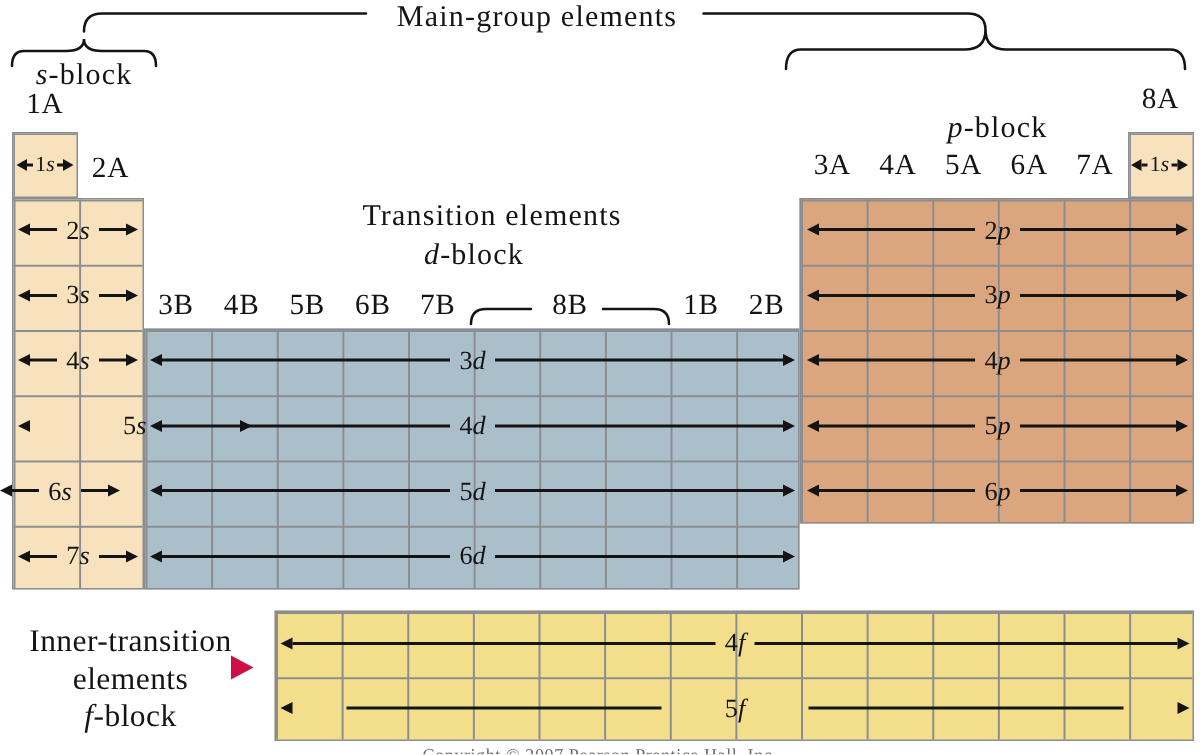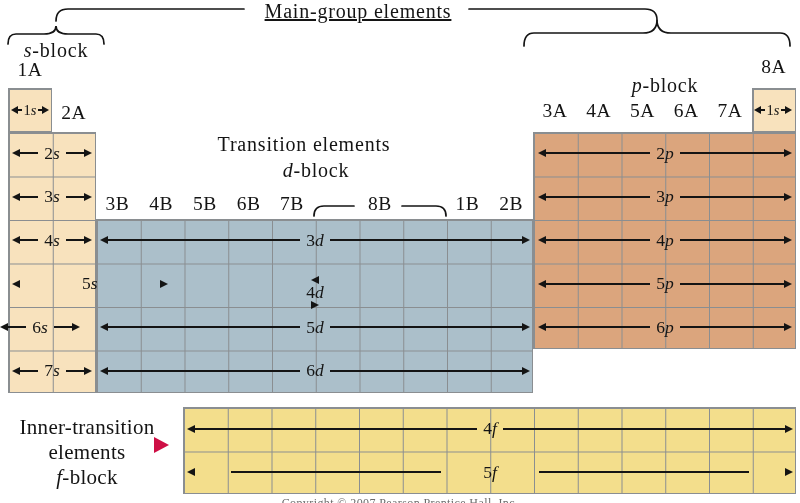--- a/index.html
+++ b/index.html
@@ -119,21 +119,21 @@
       <span class="ah r"></span>
   </div>
 
   <div class="arrow" style="left:100px;top:232.25px;width:430px;">
     <span class="ah l"></span>
       <span class="ln"></span>
     <span class="olabel"><span>3</span><i>d</i></span>
     <span class="ln"></span>
       <span class="ah r"></span>
   </div>
-  <div class="arrow" style="left:100px;top:275.75px;width:430px;flex-direction:column;">
+  <div class="arrow" style="left:100px;top:275.75px;width:430px;">
     <span class="ah l"></span>
       <span class="ln"></span>
     <span class="olabel"><span>4</span><i>d</i></span>
     <span class="ln"></span>
       <span class="ah r"></span>
   </div>
   <div class="arrow" style="left:100px;top:319.25px;width:430px;">
     <span class="ah l"></span>
       <span class="ln"></span>
     <span class="olabel"><span>5</span><i>d</i></span>
@@ -200,24 +200,24 @@
   </div>
 
   <div class="arrow small" style="left:754px;top:101.75px;width:38px;">
     <span class="ah l"></span>
       <span class="ln"></span>
     <span class="olabel"><span>1</span><i>s</i></span>
     <span class="ln"></span>
       <span class="ah r"></span>
   </div>
 
-  <div class="lbl ttl" style="left:247px;top:0px;width:222px;text-decoration:underline;">Main-group elements</div>
+  <div class="lbl ttl" style="left:247px;top:0px;width:222px;">Main-group elements</div>
   <div class="lbl ttl" style="left:6px;top:39px;width:100px;"><i>s</i><span>-block</span></div>
   <div class="lbl ttl" style="left:597px;top:74px;width:136px;"><i>p</i><span>-block</span></div>
-  <div class="lbl ttl" style="left:184px;top:133px;width:240px;font-family:Liberation Serif, serif;">Transition elements</div>
+  <div class="lbl ttl" style="left:208px;top:133px;width:240px;font-family:Liberation Serif, serif;">Transition elements</div>
   <div class="lbl ttl" style="left:196px;top:159px;width:240px;"><i>d</i><span>-block</span></div>
 
   <div class="lbl grp" style="left:8px;top:59px;width:43.75px;">1A</div>
   <div class="lbl grp" style="left:51.75px;top:102px;width:43.75px;">2A</div>
   <div class="lbl grp" style="left:533px;top:100px;width:43.75px;">3A</div>
   <div class="lbl grp" style="left:576.75px;top:100px;width:43.75px;">4A</div>
   <div class="lbl grp" style="left:620.5px;top:100px;width:43.75px;">5A</div>
   <div class="lbl grp" style="left:664.25px;top:100px;width:43.75px;">6A</div>
   <div class="lbl grp" style="left:708px;top:100px;width:43.75px;">7A</div>
   <div class="lbl grp" style="left:751.75px;top:56px;width:43.75px;">8A</div>

